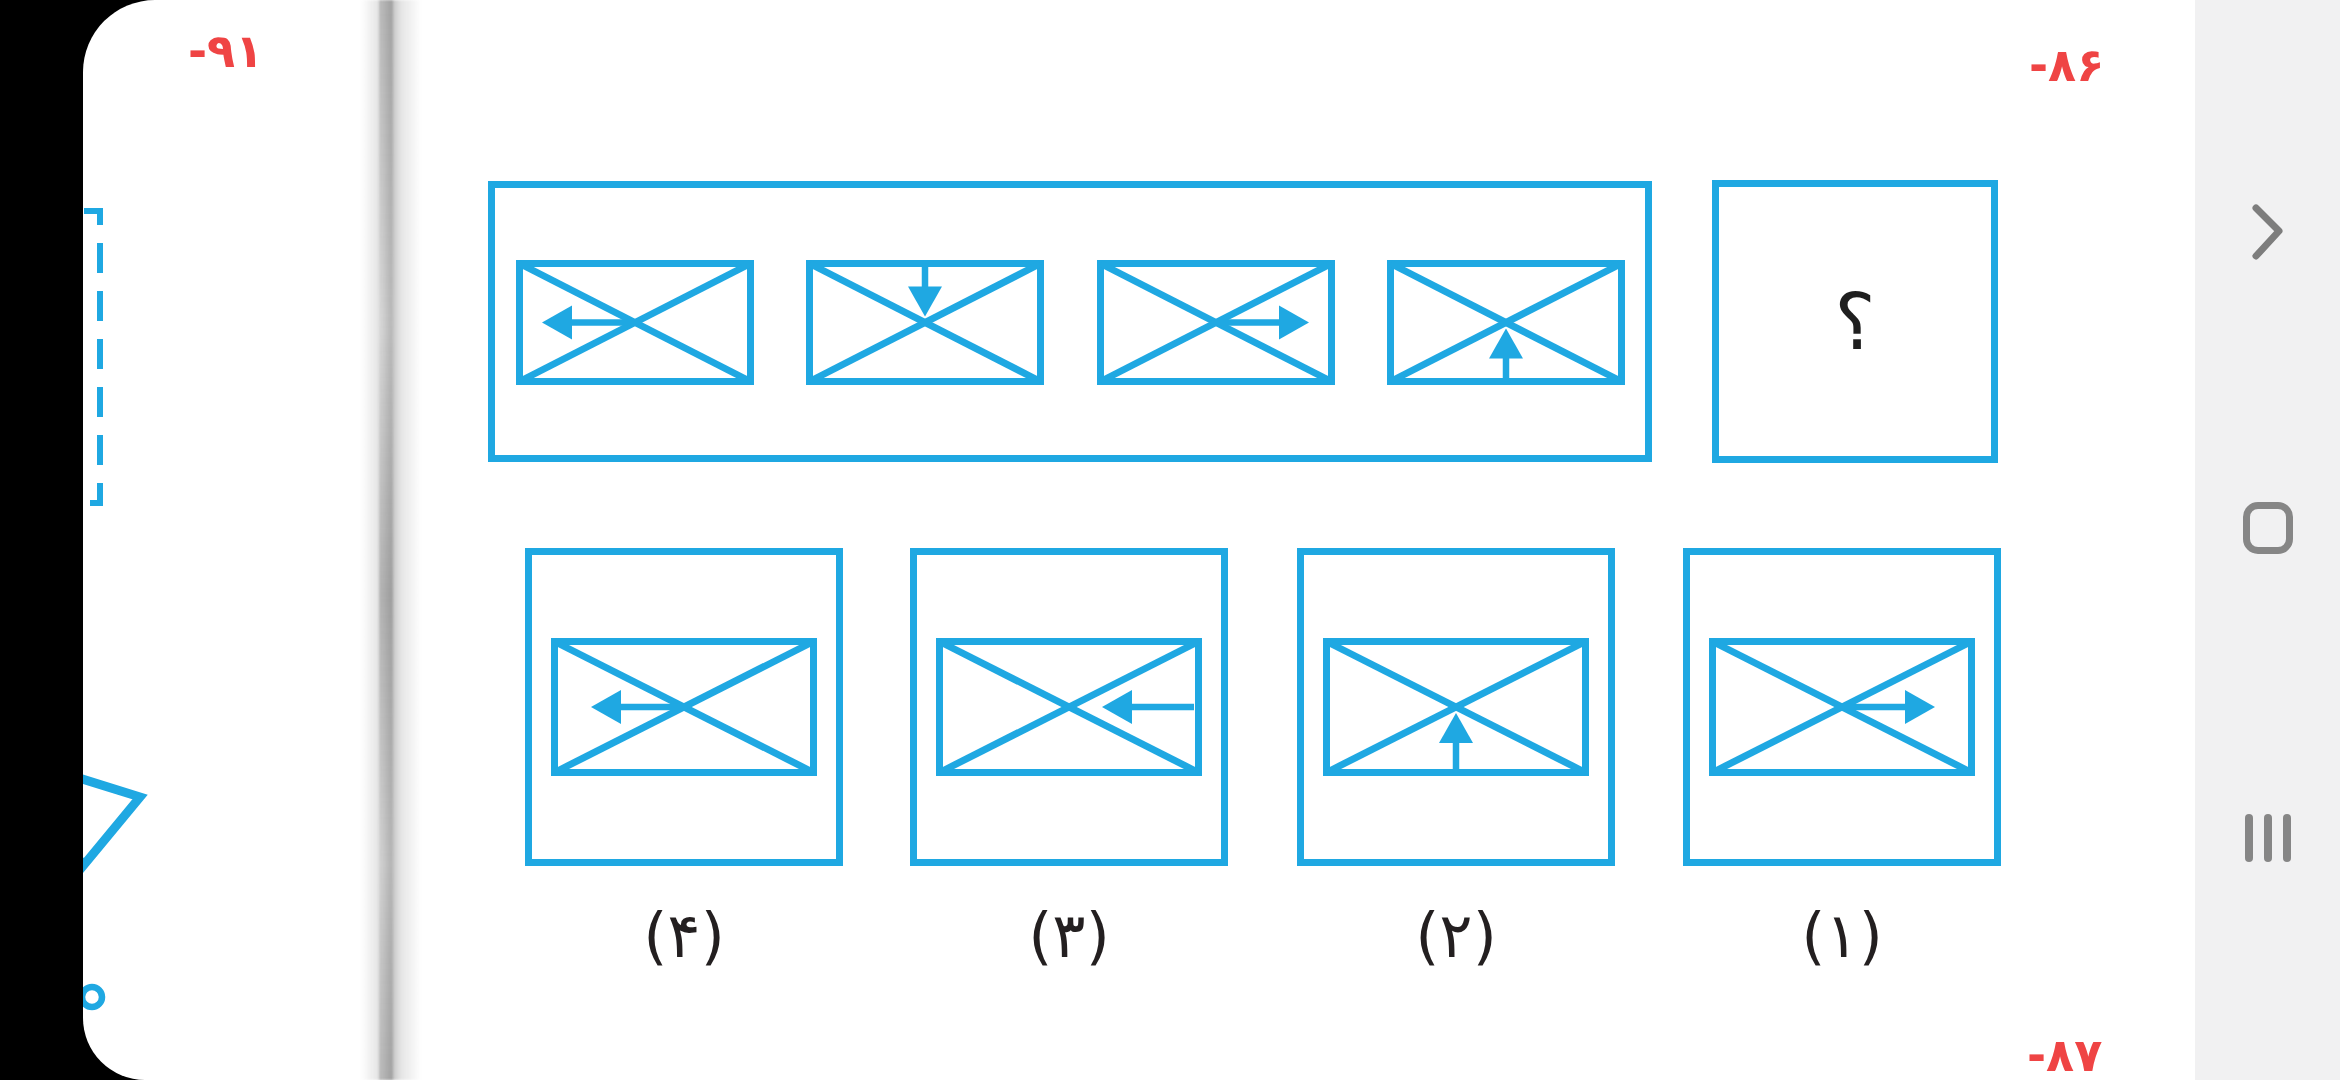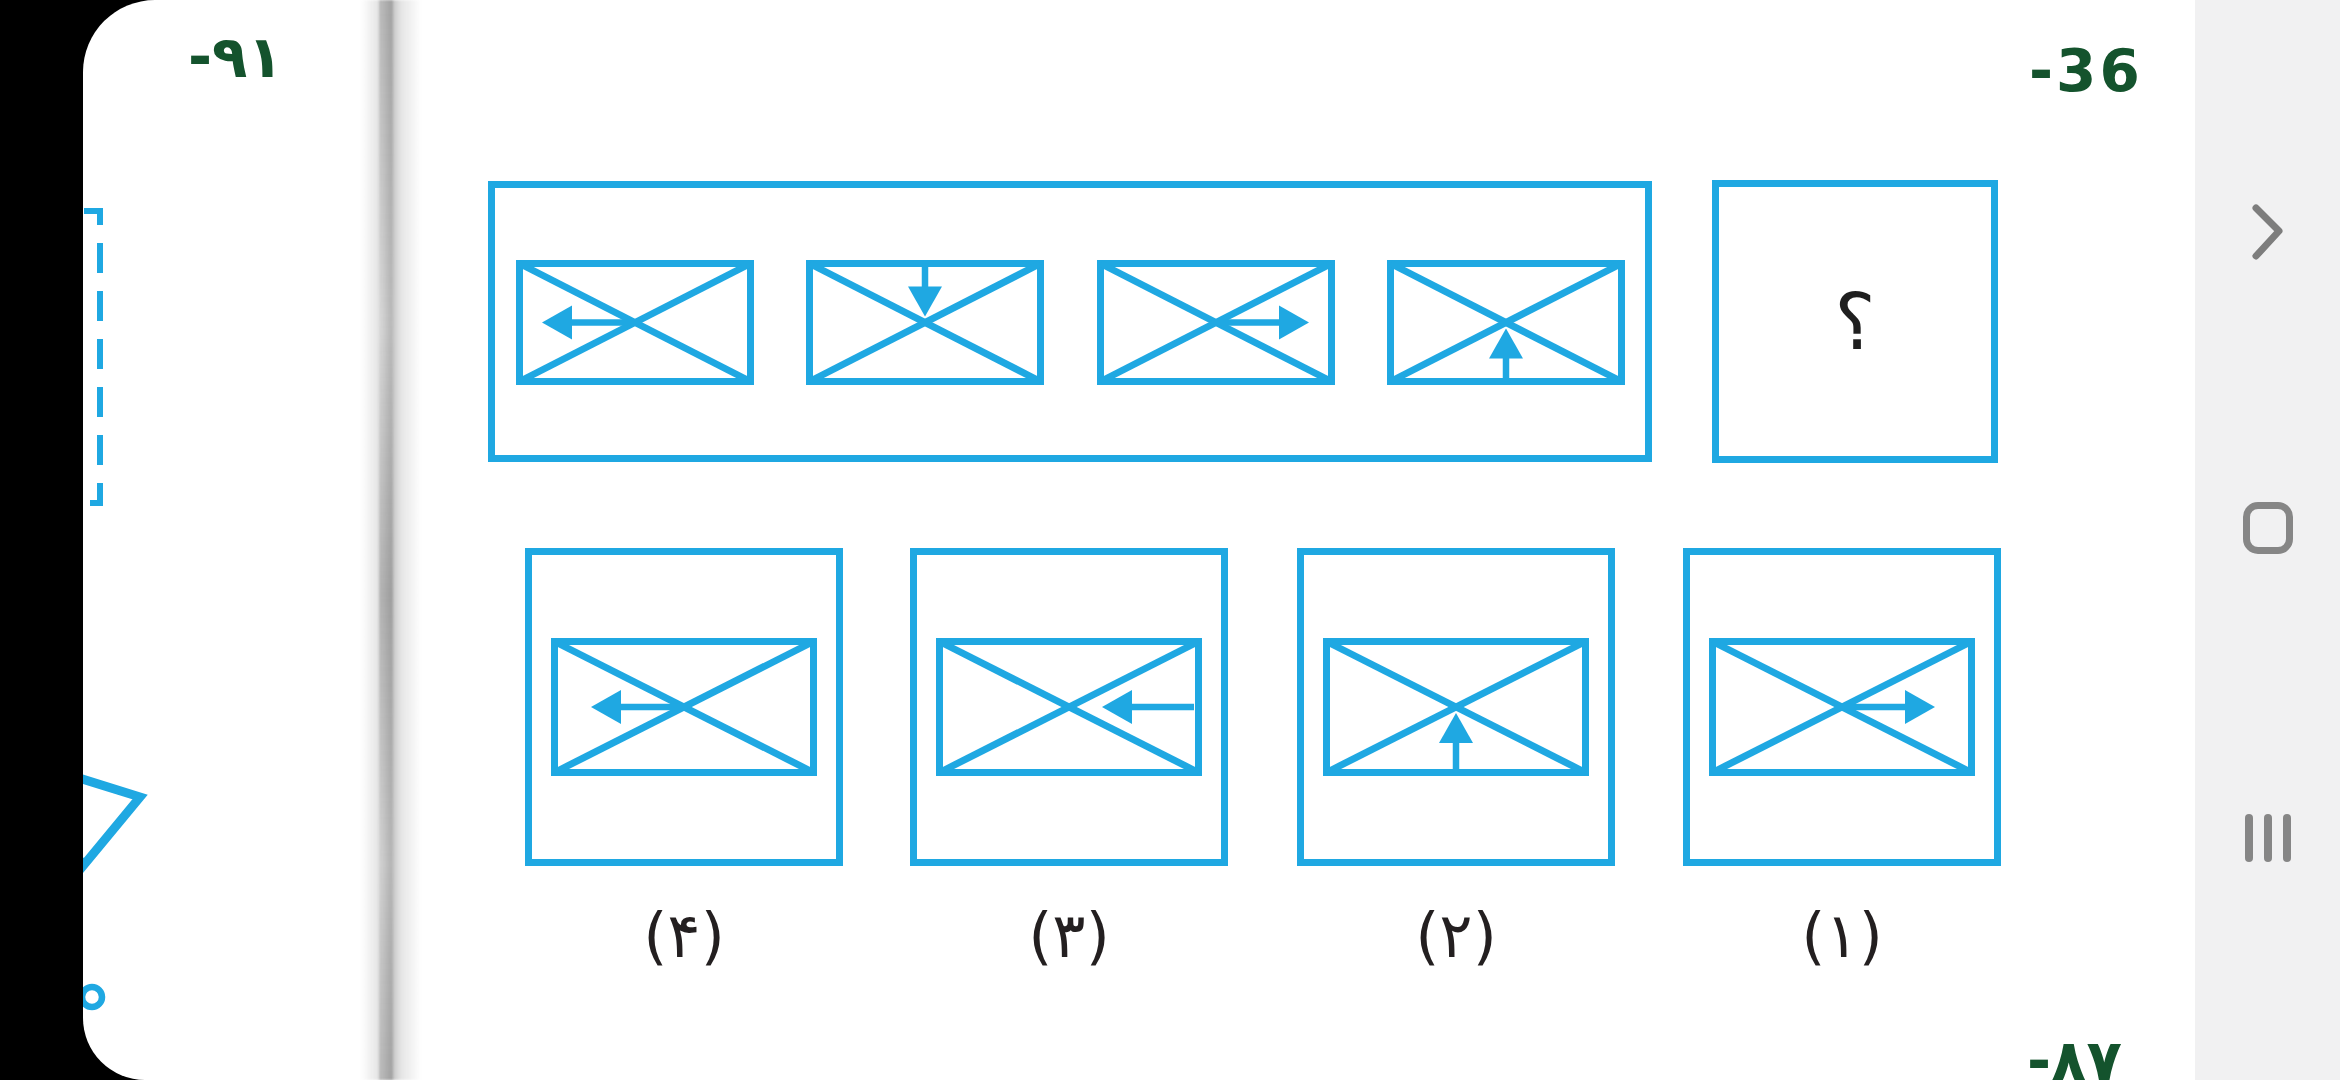--- a/index.html
+++ b/index.html
@@ -8,21 +8,21 @@
   .page{position:absolute;left:83px;top:0;width:2112px;height:1080px;background:#fff;
         border-radius:72px 0 0 62px;overflow:hidden;}
   .spine{position:absolute;top:0;left:278px;width:60px;height:1080px;pointer-events:none;
          background:linear-gradient(90deg,rgba(120,120,120,0) 0%,rgba(150,150,150,.30) 35%,
                     rgba(125,125,125,.50) 50%,rgba(160,160,160,.28) 66%,rgba(160,160,160,0) 100%);
          filter:blur(1.2px);}
   .spine2{position:absolute;top:0;left:296px;width:14px;height:1080px;pointer-events:none;
           background:linear-gradient(180deg,rgba(110,110,110,.35),rgba(150,150,150,.15) 30%,
                      rgba(110,110,110,.4) 55%,rgba(140,140,140,.2) 80%,rgba(110,110,110,.35));
           filter:blur(1px);}
-  .handwrite{position:absolute;color:#14532d;font-weight:bold;font-size:58px;line-height:1;
+  .handwrite{position:absolute;color:#ef4444;font-weight:bold;font-size:46px;line-height:1;
              letter-spacing:3px;direction:ltr;unicode-bidi:isolate;}
   .frame{position:absolute;border:7px solid #1FA8E2;box-sizing:border-box;background:#fff;}
   .seq-box{position:absolute;width:238px;height:125px;}
   .opt-square{position:absolute;width:318px;height:318px;border:7px solid #1FA8E2;
               box-sizing:border-box;background:#fff;}
   .opt-inner{position:absolute;left:19px;top:83px;}
   .opt-label{position:absolute;width:318px;text-align:center;color:#231F20;font-size:62px;
              line-height:1.1;direction:ltr;unicode-bidi:isolate;letter-spacing:6px;}
   .qmark{position:absolute;left:0;top:0;width:100%;height:100%;display:flex;
          align-items:center;justify-content:center;color:#1f1f1f;font-size:78px;}
@@ -48,21 +48,21 @@
       <rect x="3" y="3" width="160" height="292" fill="none" stroke="#1FA8E2" stroke-width="6" stroke-dasharray="30 18"></rect>
     </svg>
     <svg class="deco" style="left:-70px;top:750px" width="145" height="130">
       <polygon points="8,10 127,47 70,116" fill="none" stroke="#1FA8E2" stroke-width="9"></polygon>
     </svg>
     <svg class="deco" style="left:-8px;top:980px" width="36" height="36">
       <circle cx="17" cy="17" r="10" fill="none" stroke="#1FA8E2" stroke-width="6.5"></circle>
     </svg>
 
     <div class="handwrite" style="left:105px;top:28px">-۹۱</div>
-    <div class="handwrite" style="left:1946px;top:42px">-36</div>
+    <div class="handwrite" style="left:1946px;top:42px">-۸۶</div>
     <div class="handwrite" style="left:1944px;top:1032px">-۸۷</div>
 
     <div class="frame" style="left:405px;top:181px;width:1164px;height:281px"></div>
     <div id="seq-holder"></div>
 
     <div class="frame" style="left:1629px;top:180px;width:286px;height:283px">
       <div class="qmark">؟</div>
     </div>
 
     <div id="opt-holder"></div>

